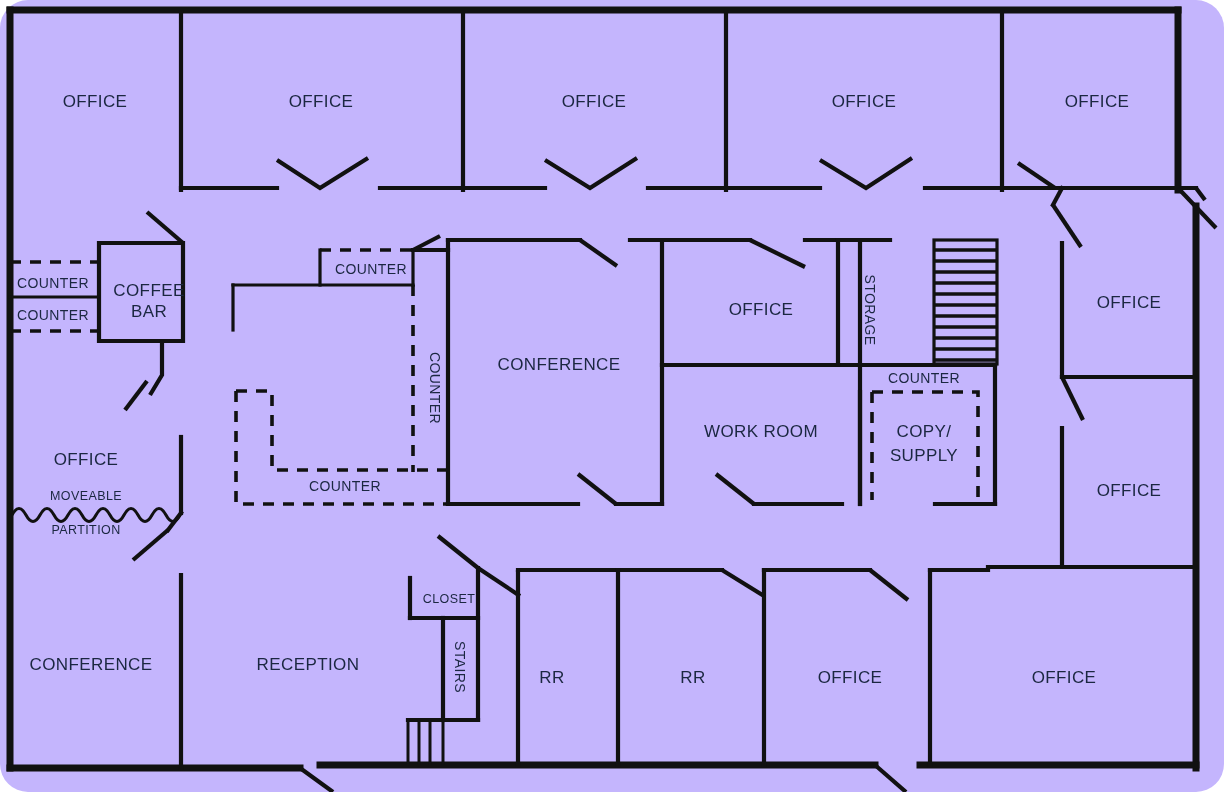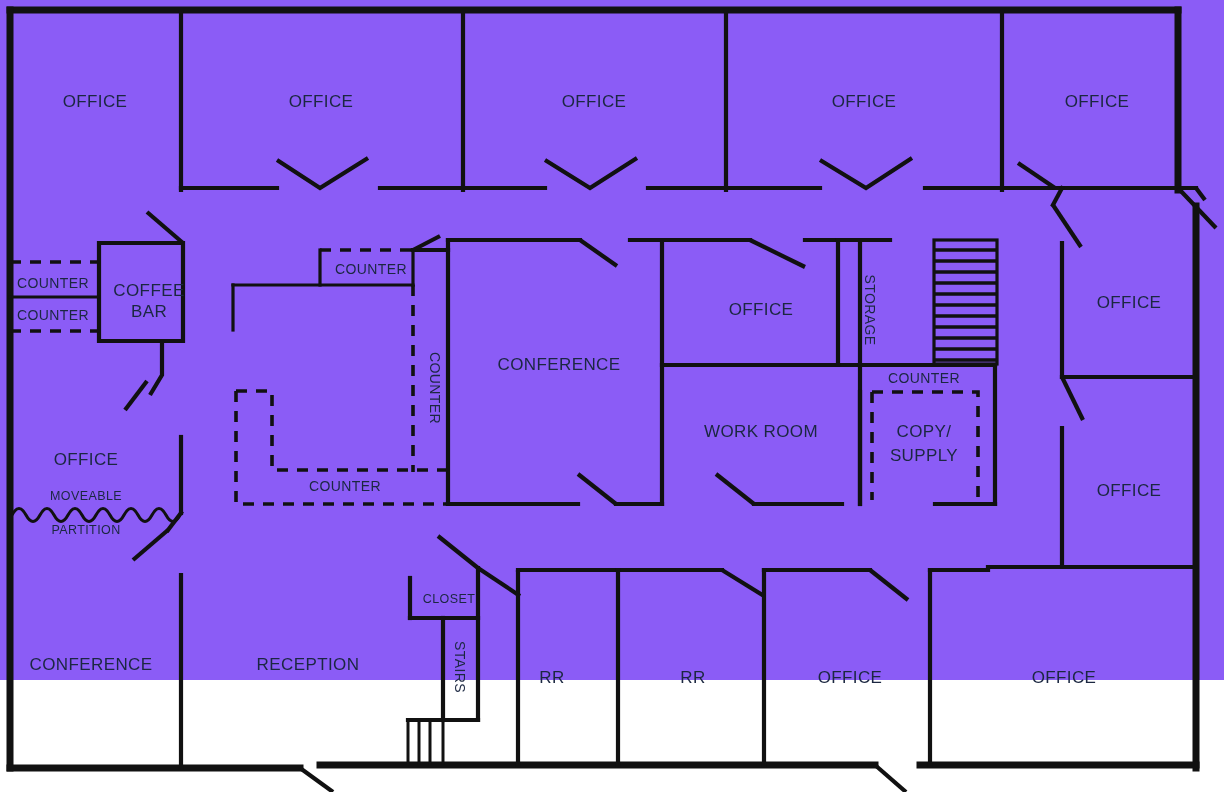--- a/index.html
+++ b/index.html
@@ -10,22 +10,23 @@
   }
   body {
     width: 1224px;
     height: 792px;
     overflow: hidden;
     font-family: "Liberation Sans", sans-serif;
   }
   #floorplan-root {
     position: relative;
     width: 1224px;
-    height: 680px;
-    background: #8b5cf6;
+    height: 792px;
+    background: #c4b5fd;
+    border-radius: 28px;
   }
   svg#plan {
     display: block;
     width: 1224px;
     height: 792px;
   }
   
   .wall-exterior {
     stroke: #111111;
     stroke-width: 7;

